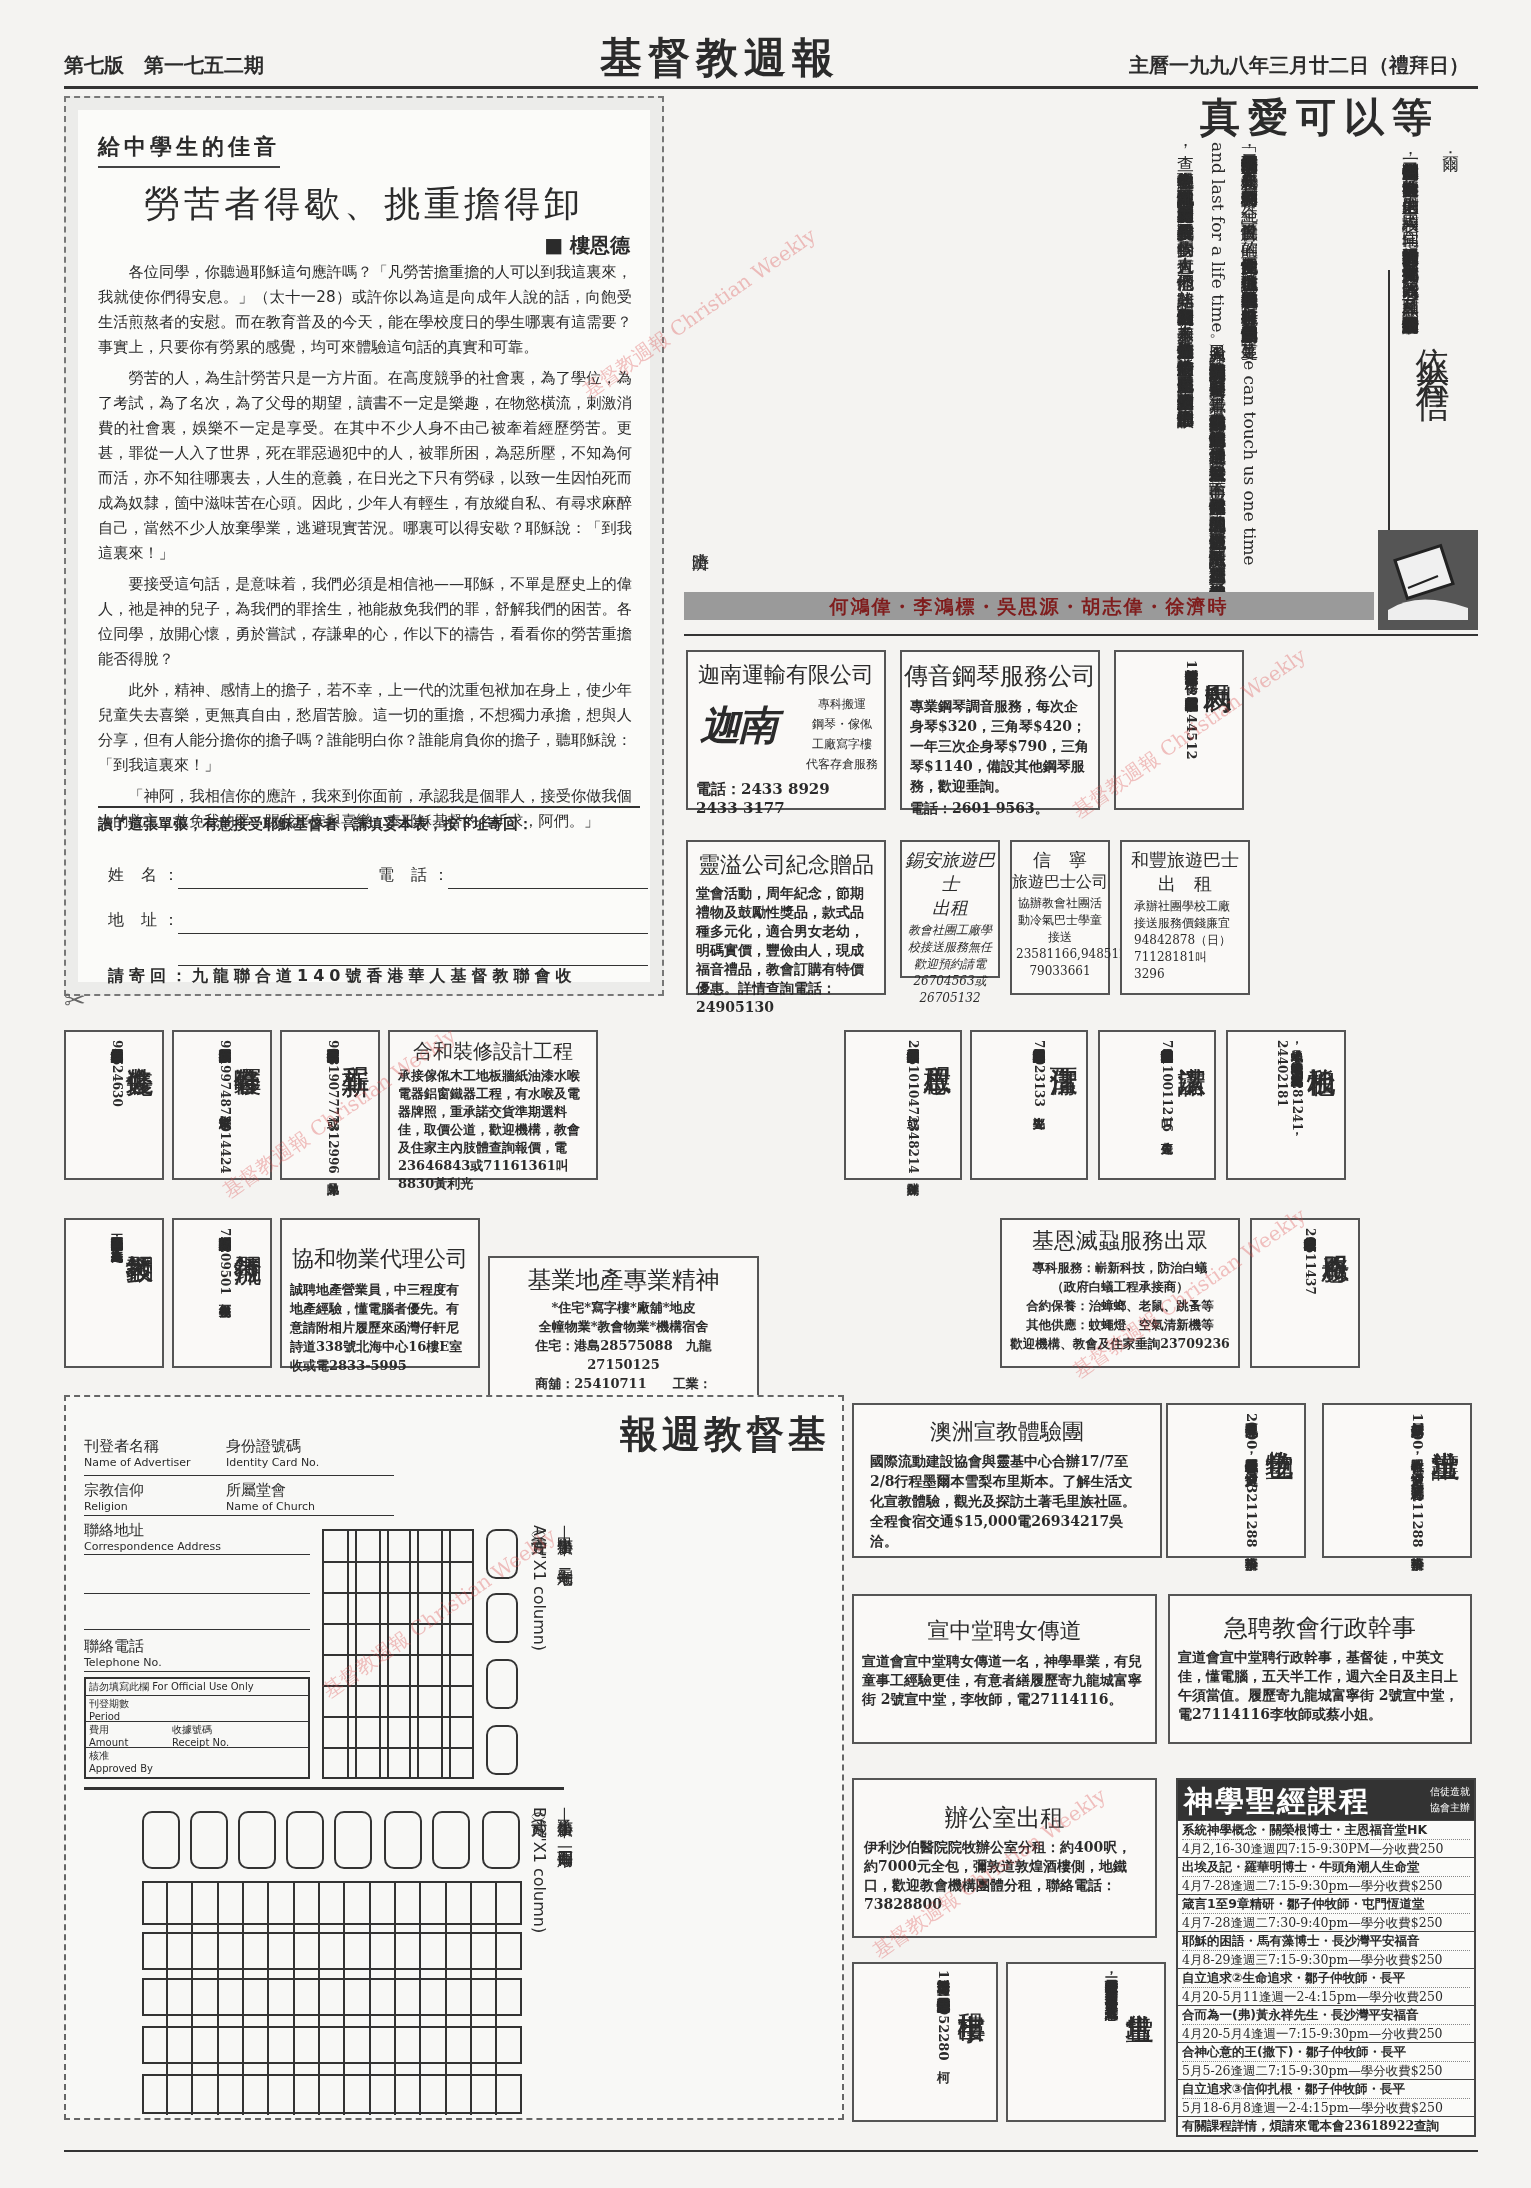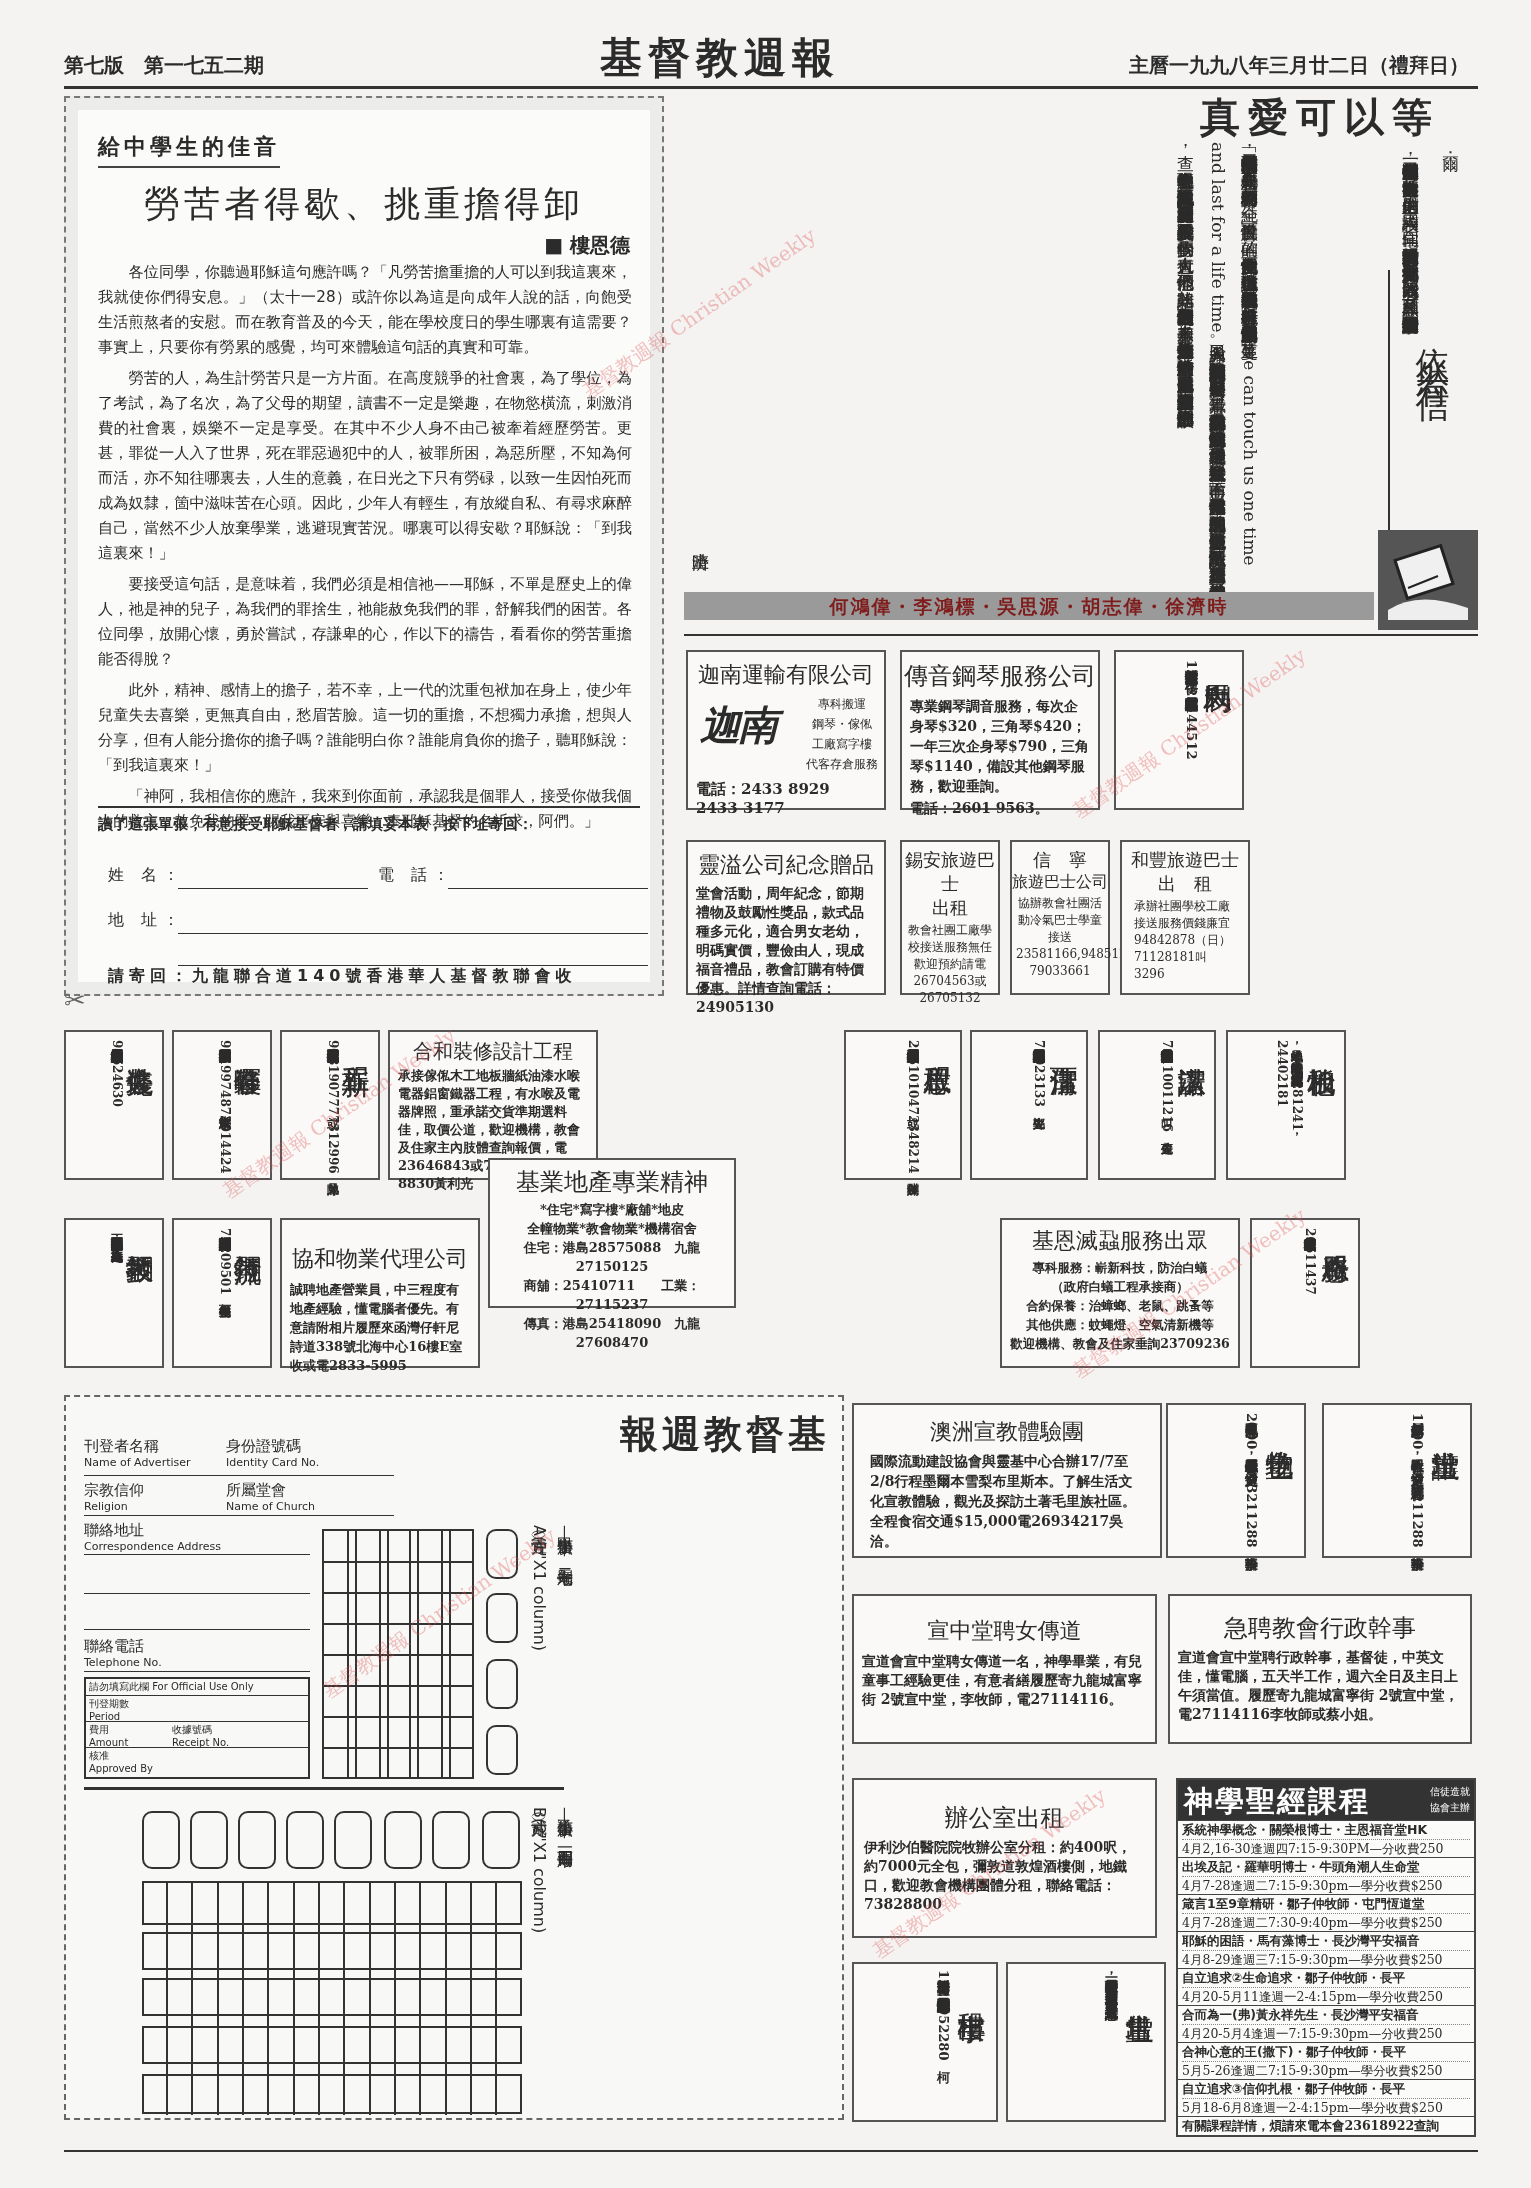--- a/index.html
+++ b/index.html
@@ -132,21 +132,21 @@
 </div>
 <div class="box" style="left:1114px; top:650px; width:130px; height:160px;">
   <div class="abs vert vbox-title" style="right:6px; top:10px; font-size:28px;">以馬內利</div>
   <div class="abs vert-mixed vbox-body" style="right:42px; top:8px; height:146px; font-size:13px; line-height:17px;">書室佐敦道裕華斜對面立信大廈1字樓25室有中英韓簡體字屬靈書聖經禮品電23144512</div>
 </div>
 
 <div class="box" style="left:686px; top:840px; width:200px; height:155px;">
   <div class="adtitle" style="font-size:22px; margin-top:8px;">靈溢公司紀念贈品</div>
   <div style="padding:4px 8px; font-size:14px; line-height:19px; font-weight:bold;">堂會活動，周年紀念，節期禮物及鼓勵性獎品，款式品種多元化，適合男女老幼，明碼實價，豐儉由人，現成福音禮品，教會訂購有特價優惠。詳情查詢電話：24905130</div>
 </div>
-<div class="box" style="left:900px; top:840px; width:100px; height:155px;">
+<div class="box" style="left:900px; top:840px; width:100px; height:138px;font-style:italic;">
   <div class="adtitle" style="font-size:18px; margin-top:6px;">錫安旅遊巴士</div>
   <div class="adtitle" style="font-size:18px;">出租</div>
   <div style="padding:2px 4px; font-size:12px; line-height:17px; text-align:center;">教會社團工廠學校接送服務無任歡迎預約請電26704563或26705132</div>
 </div>
 <div class="box" style="left:1010px; top:840px; width:100px; height:155px;">
   <div class="adtitle" style="font-size:18px; margin-top:6px;">信　寧</div>
   <div class="adtitle" style="font-size:16px;">旅遊巴士公司</div>
   <div style="padding:2px 4px; font-size:12px; line-height:17px; text-align:center;">協辦教會社團活動冷氣巴士學童接送23581166,94851238 79033661</div>
 </div>
 <div class="box" style="left:1120px; top:840px; width:130px; height:155px;">
@@ -193,21 +193,21 @@
   <div class="abs vert-mixed vbox-body" style="right:38px; top:8px; height:136px; font-size:12px; line-height:15px;">主內浸會大學音樂生教授一至五級鋼琴及樂理港島九龍區合請電：二二九為八一五七高先生洽</div>
 </div>
 <div class="box" style="left:172px; top:1218px; width:100px; height:150px;">
   <div class="abs vert vbox-title" style="right:4px; top:14px; font-size:28px;">流行鋼琴</div>
   <div class="abs vert-mixed vbox-body" style="right:38px; top:8px; height:136px; font-size:12px; line-height:15px;">基本樂理和絃伴奏技巧並獨奏演繹重實踐有興趣請聯絡72209501何先生初學亦可</div>
 </div>
 <div class="box" style="left:280px; top:1218px; width:200px; height:150px;">
   <div class="adtitle" style="font-size:22px; margin-top:24px;">協和物業代理公司</div>
   <div style="padding:6px 8px; font-size:13px; line-height:19px; font-weight:bold;">誠聘地產營業員，中三程度有地產經驗，懂電腦者優先。有意請附相片履歷來函灣仔軒尼詩道338號北海中心16樓E室收或電2833-5995</div>
 </div>
-<div class="box" style="left:488px; top:1158px; width:248px; height:150px;">
+<div class="box" style="left:488px; top:1256px; width:271px; height:150px;">
   <div class="adtitle" style="font-size:24px; margin-top:6px;">基業地產專業精神</div>
   <div style="padding:2px 10px; font-size:13px; line-height:19px; font-weight:bold; text-align:center;">
     <div>*住宅*寫字樓*廠舖*地皮</div>
     <div>全幢物業*教會物業*機構宿舍</div>
     <div>住宅：港島28575088　九龍27150125</div>
     <div>商舖：25410711　　工業：27115237</div>
     <div>傳真：港島25418090　九龍27608470</div>
   </div>
 </div>
 <div class="box" style="left:1000px; top:1218px; width:240px; height:150px;">

